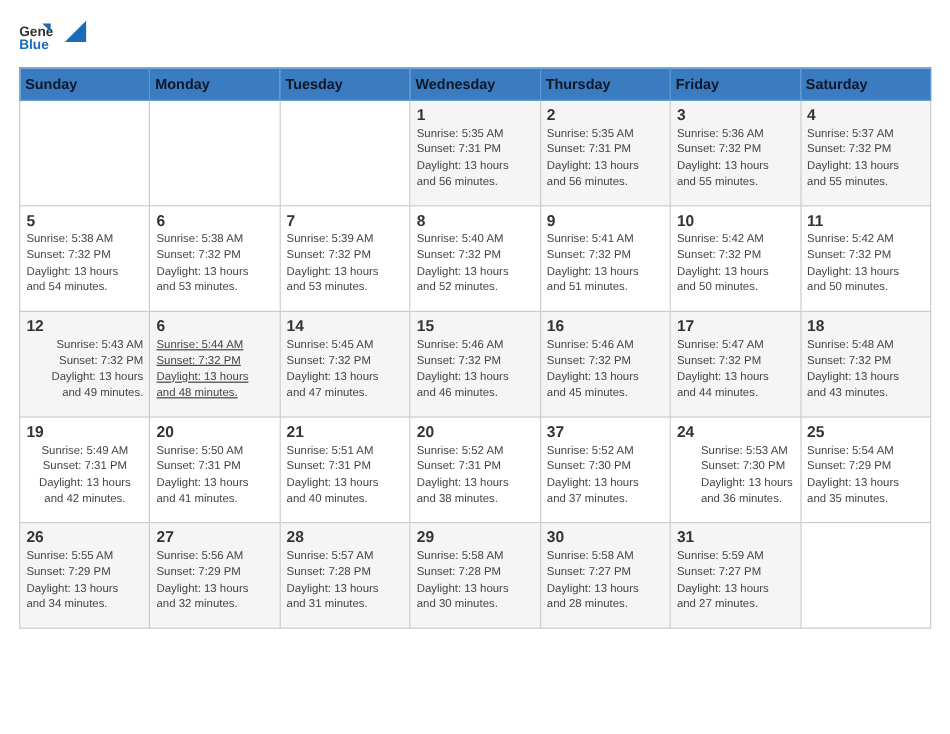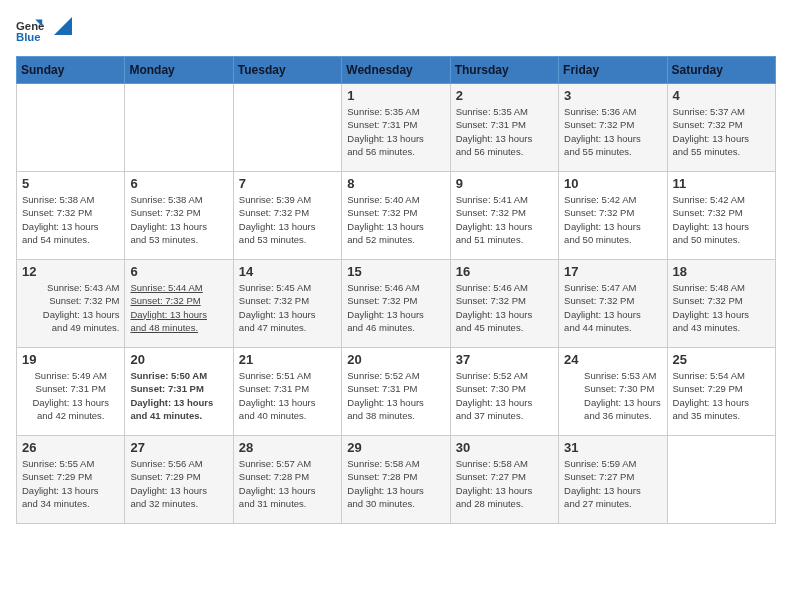--- a/index.html
+++ b/index.html
@@ -254,21 +254,21 @@
       <tr>
         <td>
           <span class="day-number">19</span>
           <div class="day-info" style="white-space: pre-line; text-align: center;">Sunrise: 5:49 AM
 Sunset: 7:31 PM
 Daylight: 13 hours
 and 42 minutes.</div>
         </td>
         <td>
           <span class="day-number">20</span>
-          <div class="day-info" style="white-space: pre-line; font-weight: bold;">Sunrise: 5:50 AM
+          <div class="day-info" style="white-space: pre-line;">Sunrise: 5:50 AM
 Sunset: 7:31 PM
 Daylight: 13 hours
 and 41 minutes.</div>
         </td>
         <td>
           <span class="day-number">21</span>
           <div class="day-info" style="white-space: pre-line;">Sunrise: 5:51 AM
 Sunset: 7:31 PM
 Daylight: 13 hours
 and 40 minutes.</div>

